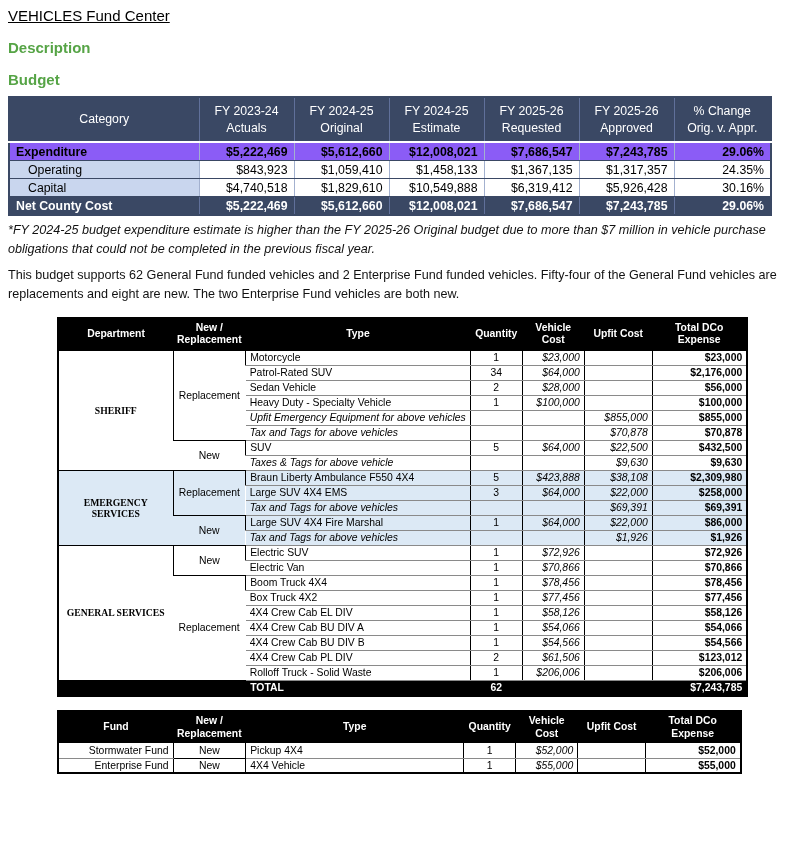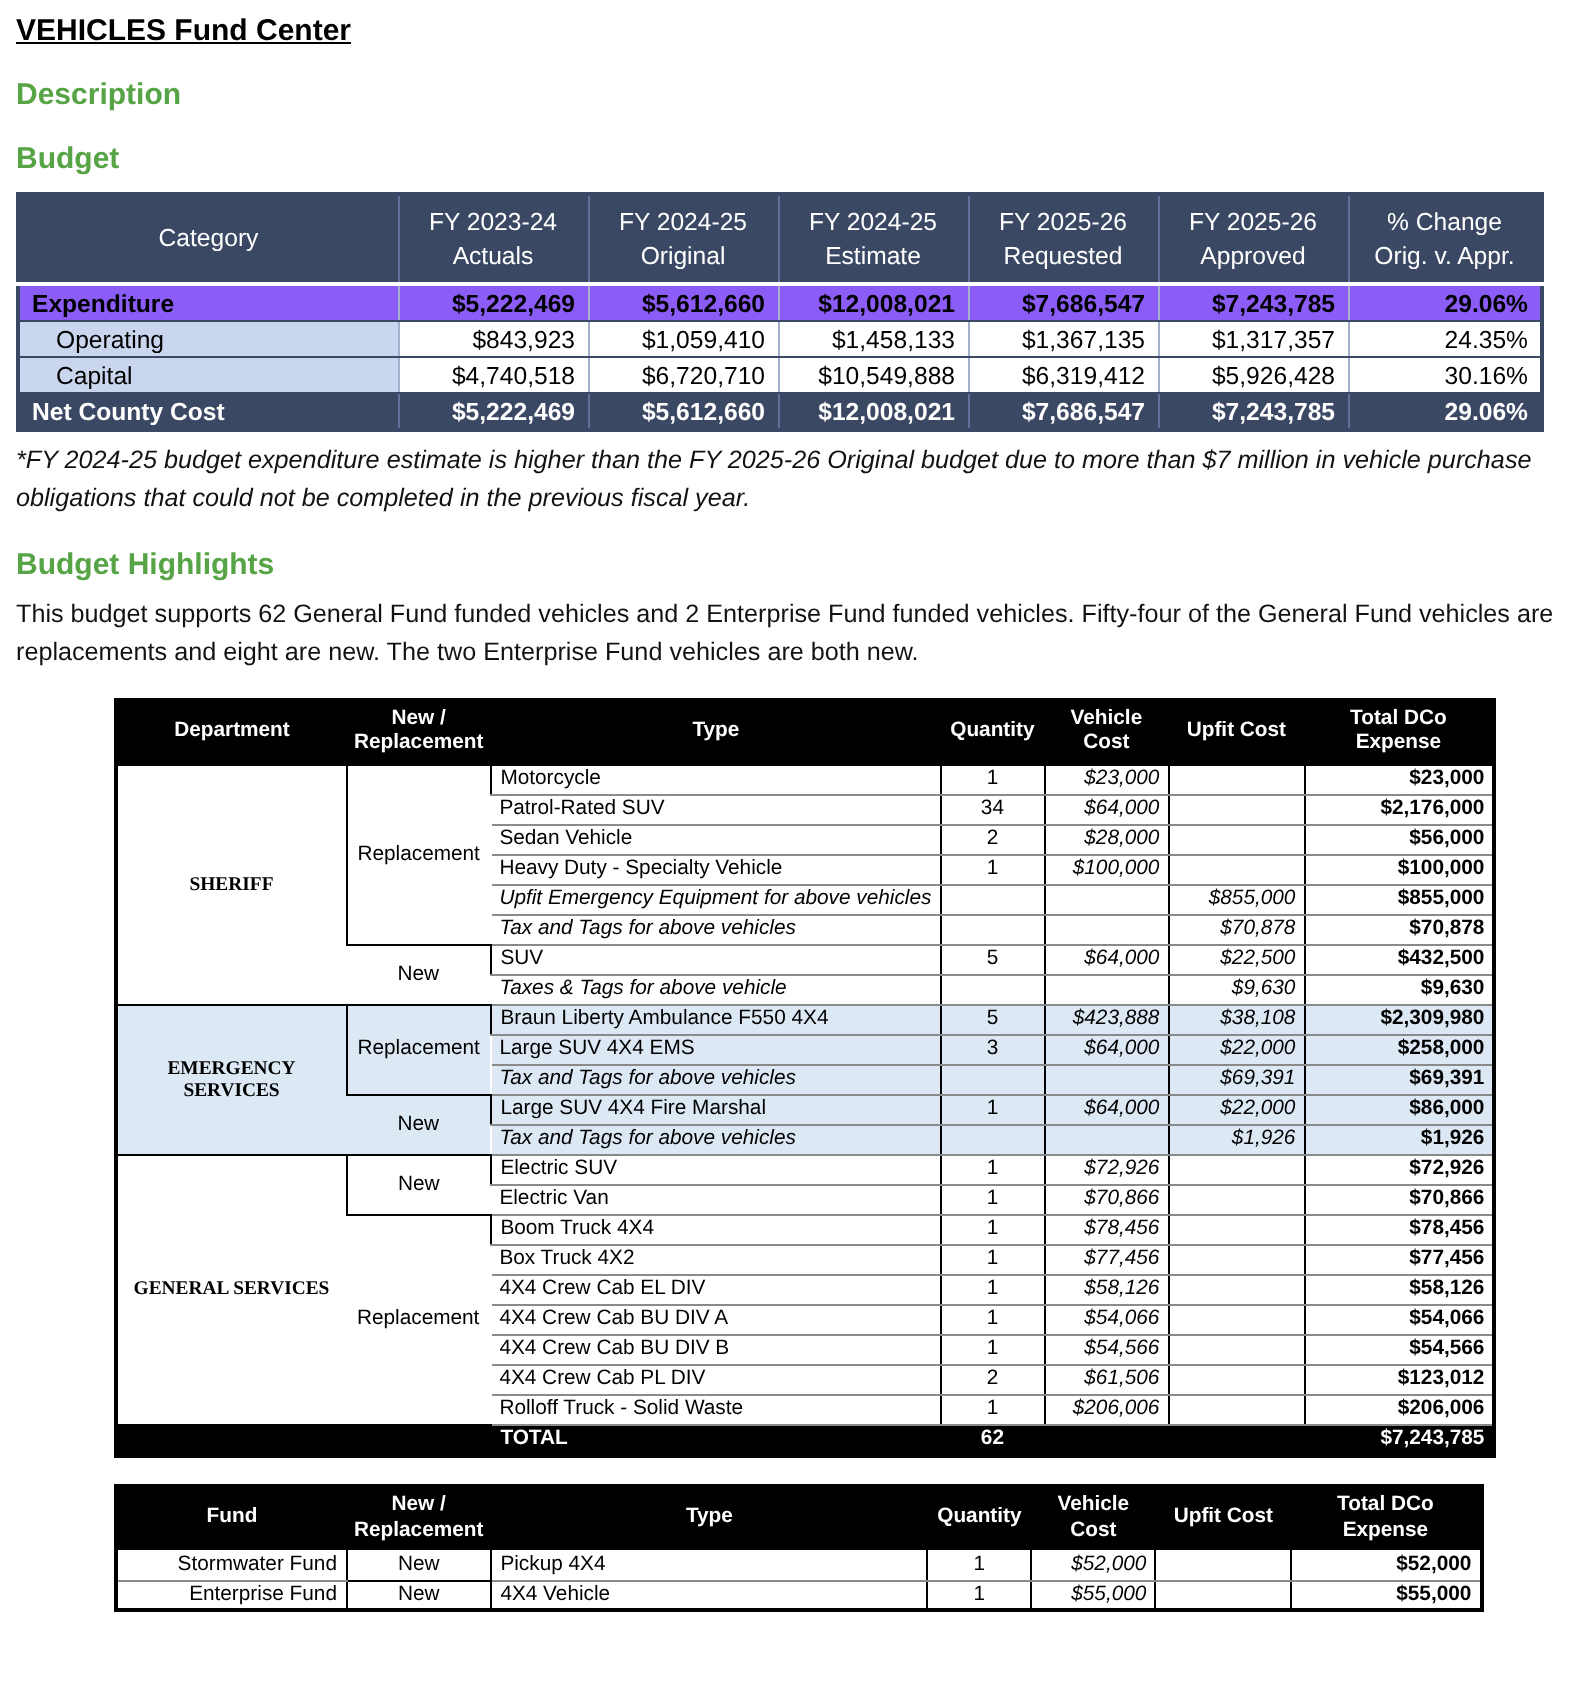--- a/index.html
+++ b/index.html
@@ -5,21 +5,21 @@
   * { box-sizing: border-box; }
   html, body { margin: 0; padding: 0; }
   body {
     width: 793px; height: 844px;
     padding: 5px 10px 0 8px;
     background: #ffffff;
     font-family: "Liberation Sans", sans-serif;
     color: #000;
     overflow: hidden;
   }
-  .doc-title { font-size: 15px; font-weight: bold; text-decoration: underline; margin: 2px 0 10px 0; }
+  .doc-title { font-size: 15px; font-weight: normal; text-decoration: underline; margin: 2px 0 10px 0; }
   .sec-heading { color: #56A446; font-size: 15px; font-weight: bold; margin: 15px 0 7px 0; }
   p { font-size: 12.6px; line-height: 1.5; margin: 7px 0; width: 778px; color: #121212; }
   p.footnote { font-style: italic; margin-top: 5px; color: #121212; }
 
   
   table.budget { border-collapse: collapse; table-layout: fixed; width: 762px; border: 2px solid #3A4864; margin-top: 8px; }
   table.budget th {
     background: #3A4864; color: #fff; font-weight: normal; font-size: 12.3px;
     white-space: pre-line; padding: 5px 2px; line-height: 1.35; text-align: center;
     border-left: 1px solid #60709a; border-bottom: 2px solid #ffffff;
@@ -114,41 +114,40 @@
           <td class="val">$843,923</td>
           <td class="val">$1,059,410</td>
           <td class="val">$1,458,133</td>
           <td class="val">$1,367,135</td>
           <td class="val">$1,317,357</td>
           <td class="val">24.35%</td>
         </tr>
         <tr class="b-sub">
           <td class="cat">Capital</td>
           <td class="val">$4,740,518</td>
-          <td class="val">$6,720,710</td>
+          <td class="val">$1,829,610</td>
           <td class="val">$10,549,888</td>
           <td class="val">$6,319,412</td>
           <td class="val">$5,926,428</td>
           <td class="val">30.16%</td>
         </tr>
         <tr class="b-total">
           <td class="cat">Net County Cost</td>
           <td class="val">$5,222,469</td>
           <td class="val">$5,612,660</td>
           <td class="val">$12,008,021</td>
           <td class="val">$7,686,547</td>
           <td class="val">$7,243,785</td>
           <td class="val">29.06%</td>
         </tr>
       </tbody>
   </table>
 
   <p class="footnote">*FY 2024-25 budget expenditure estimate is higher than the FY 2025-26 Original budget due to more than $7 million in vehicle purchase obligations that could not be completed in the previous fiscal year.</p>
 
-  <div class="sec-heading">Budget Highlights</div>
   <p>This budget supports 62 General Fund funded vehicles and 2 Enterprise Fund funded vehicles. Fifty-four of the General Fund vehicles are replacements and eight are new. The two Enterprise Fund vehicles are both new.</p>
 
   <table class="vt first">
     <colgroup>
       <col style="width:115px">
         <col style="width:68px">
         <col style="width:218px">
       <col style="width:52px">
         <col style="width:62px">
         <col style="width:68px">

